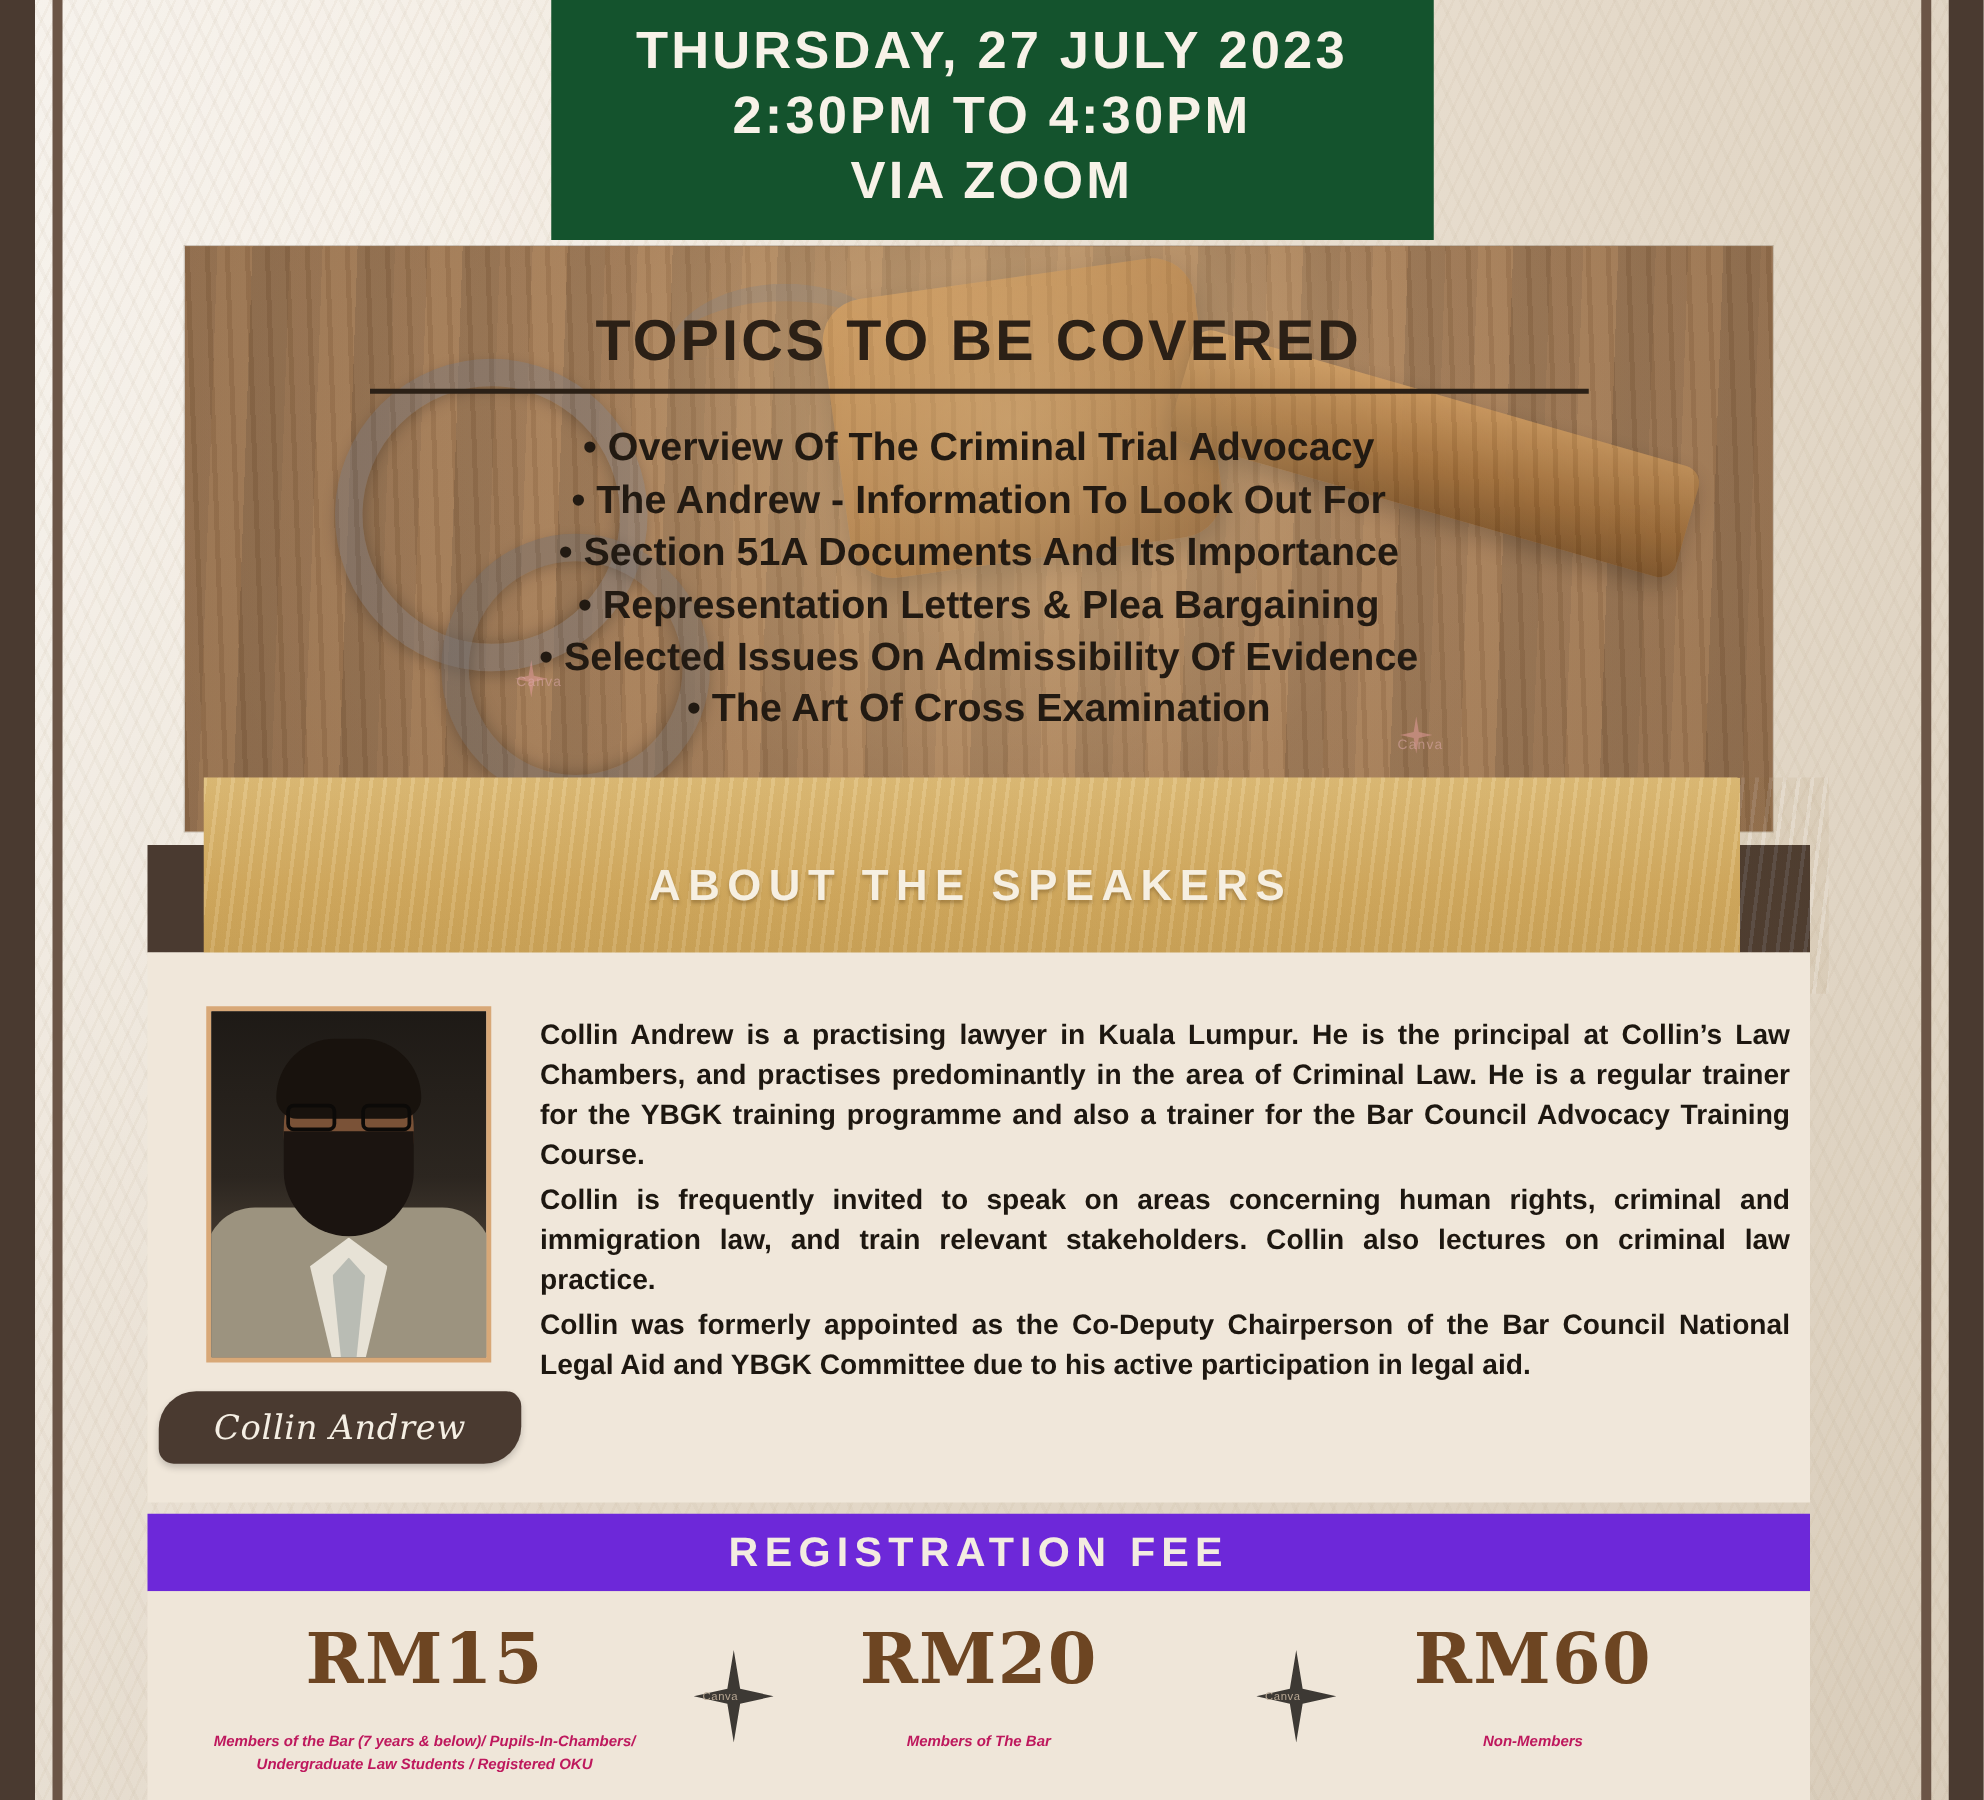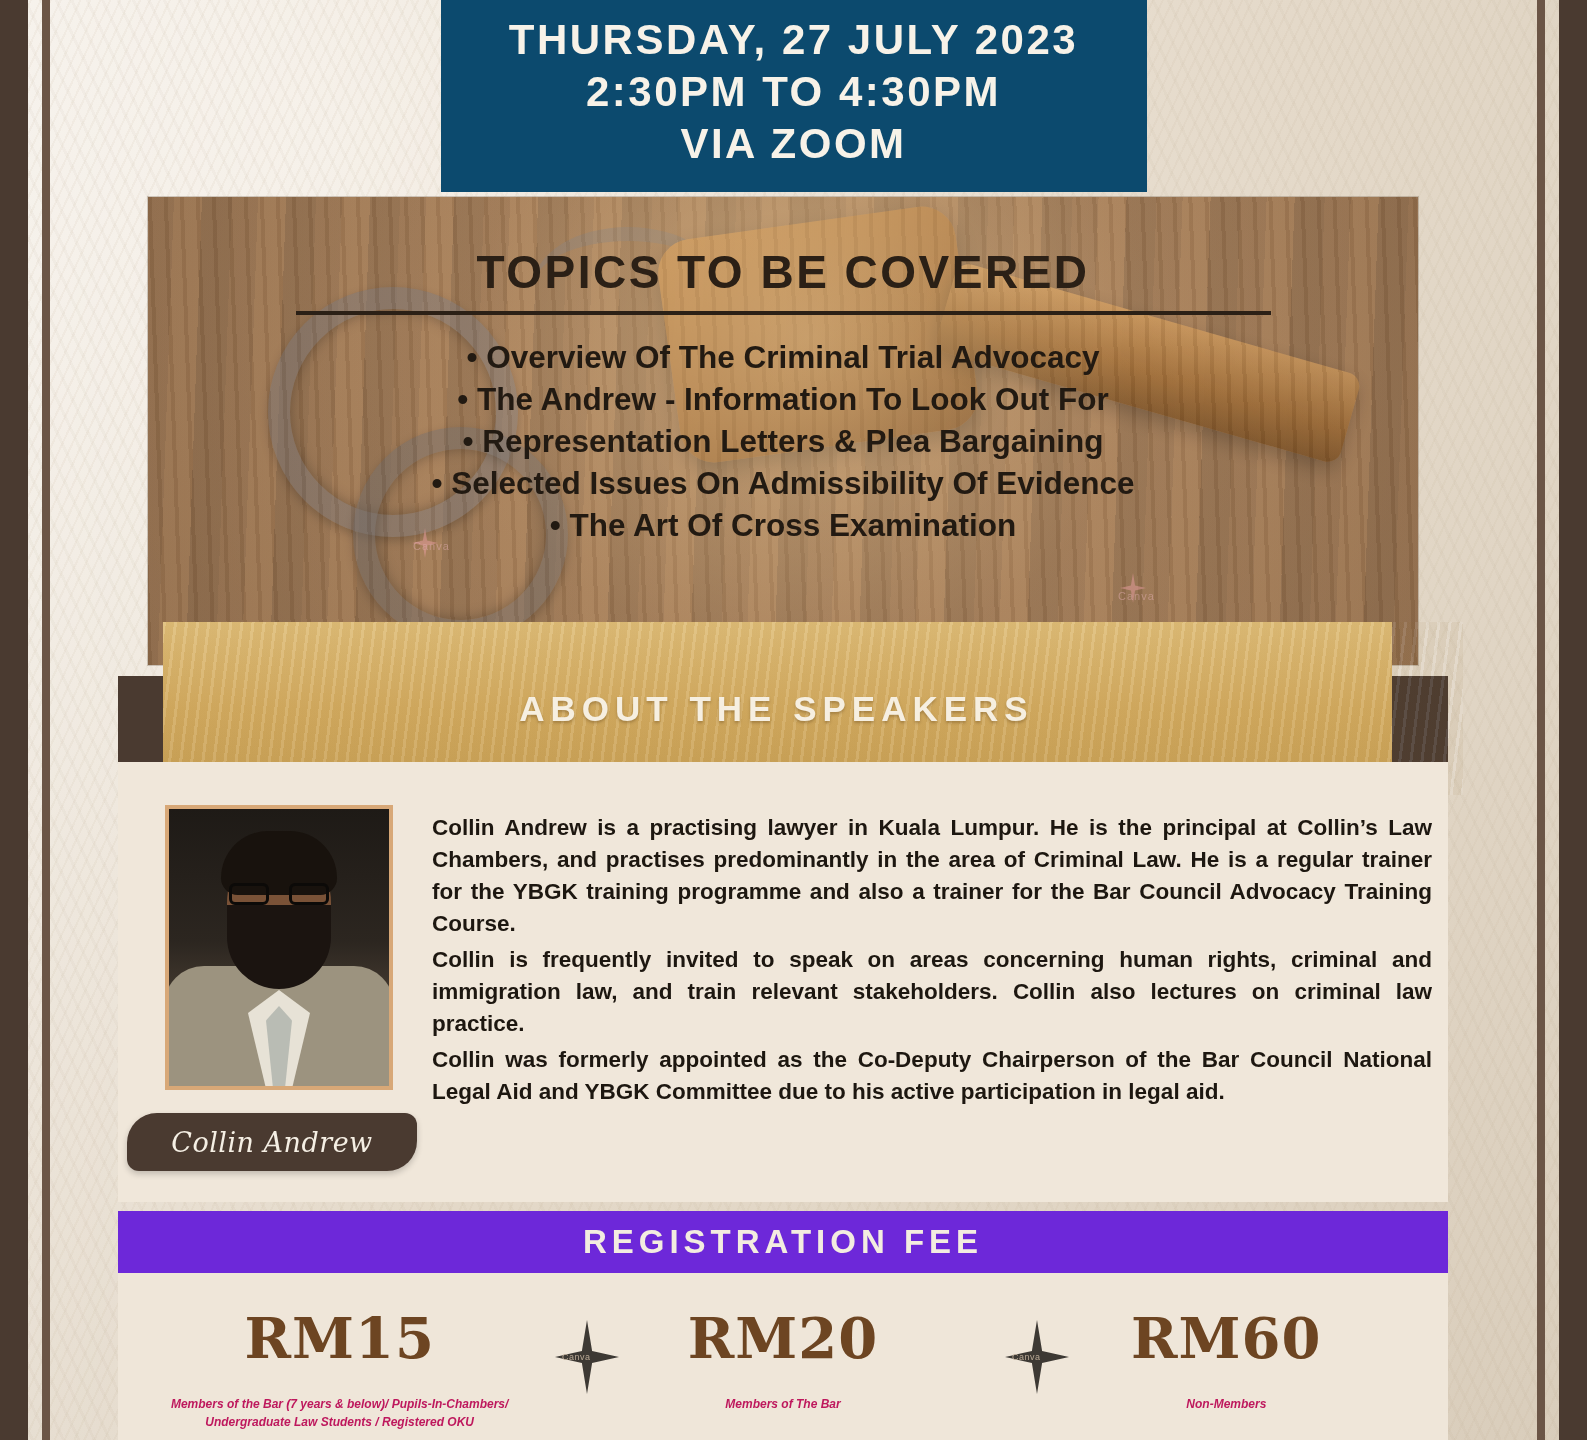--- a/index.html
+++ b/index.html
@@ -44,21 +44,21 @@
   .edge-band.right { right: 0; width: 28px; }
   .edge-band.right2{ right: 42px; width: 8px; background:#6b5546; }
 
   
   .date-banner {
     position: absolute;
     left: 50%;
     transform: translateX(-50%);
     top: 0;
     width: 706px;
-    background: #0c4a6e;
+    background: #14532d;
     padding: 14px 10px 22px;
     text-align: center;
     color: #f7f2e8;
     letter-spacing: 2.5px;
     font-weight: bold;
     font-size: 42px;
     line-height: 1.24;
   }
   .date-banner .ln { display: block; white-space: nowrap; }
 
@@ -314,21 +314,21 @@
     left: 118px;
     top: 1273px;
     width: 1330px;
     height: 167px;
     background: #efe6d9;
     display: flex;
   }
   .fee-col {
     flex: 1;
     text-align: center;
-    padding-top: 32px;
+    padding-top: 21px;
   }
   .fee-amount {
     font-family: "DejaVu Serif", serif;
     font-weight: bold;
     font-size: 56px;
     color: #6d4522;
     letter-spacing: 1px;
   }
   .fee-desc {
     margin-top: 24px;
@@ -396,20 +396,21 @@
   <div class="gavel-head"></div>
   <div class="gavel-handle"></div>
   <div class="wood-overlay"></div>
 
   <div class="topics-inner">
     <div class="topics-title">TOPICS TO BE COVERED</div>
     <div class="topics-rule"></div>
     <ul class="topics-list">
       <li>Overview Of The Criminal Trial Advocacy</li>
       <li>The Andrew - Information To Look Out For</li>
+      <li>Section 51A Documents And Its Importance</li>
       <li>Representation Letters &amp; Plea Bargaining</li>
       <li>Selected Issues On Admissibility Of Evidence</li>
       <li>The Art Of Cross Examination</li>
     </ul>
   </div>
 </div>
 
 <div class="star-deco d1"></div>
 <div class="canva-mark m1">Canva</div>
 <div class="star-deco d2"></div>

